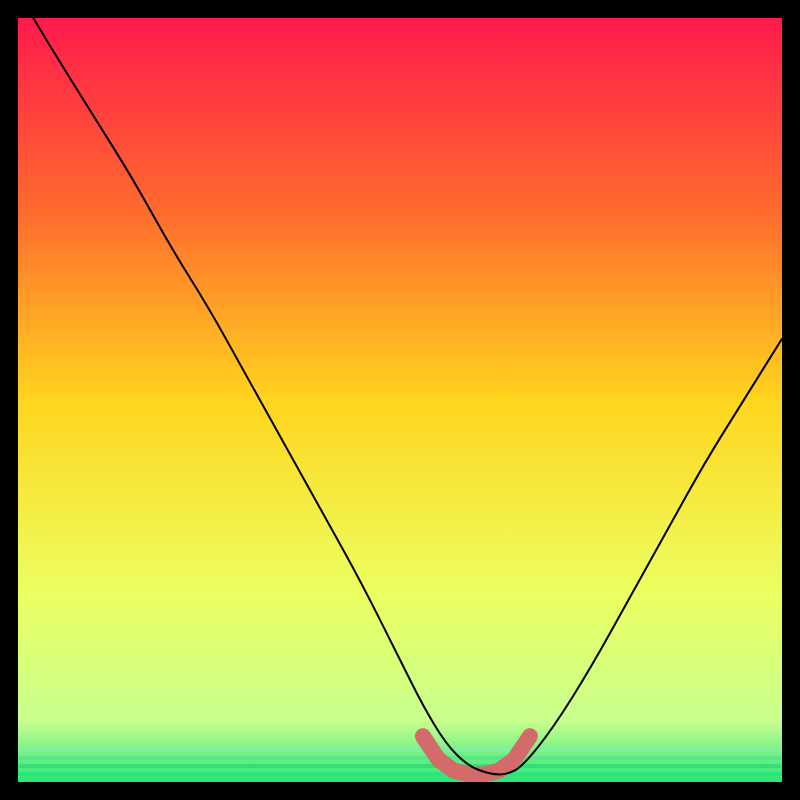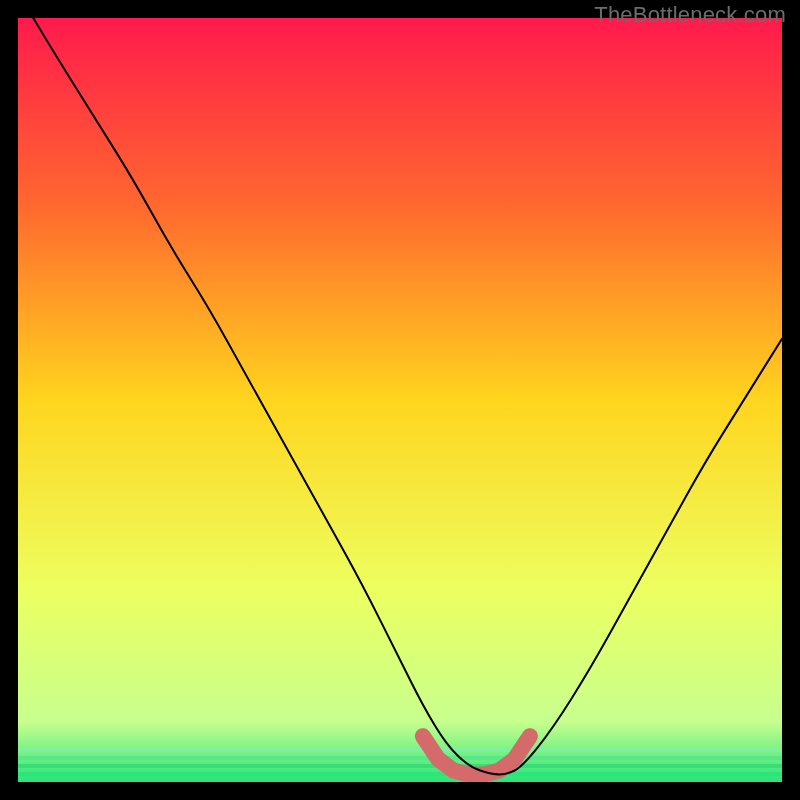--- a/index.html
+++ b/index.html
@@ -35,21 +35,20 @@
     z-index: 5;
   }
   svg {
     display: block;
   }
 </style>
 </head>
 <body>
 
 <div class="container">
-  <div class="watermark">TheBottleneck.com</div>
   <div class="plot-area">
     <svg id="chart-svg" width="764" height="764" viewBox="0 0 764 764" preserveAspectRatio="none">
         <defs>
           <linearGradient id="bg-grad" x1="0" y1="0" x2="0" y2="1">
             <stop offset="0%" stop-color="#ff1a4c"></stop>
             <stop offset="25%" stop-color="#ff6a2e"></stop>
             <stop offset="50%" stop-color="#ffd51e"></stop>
             <stop offset="75%" stop-color="#ecff60"></stop>
             <stop offset="92%" stop-color="#c8ff8e"></stop>
             <stop offset="100%" stop-color="#28e57a"></stop>

